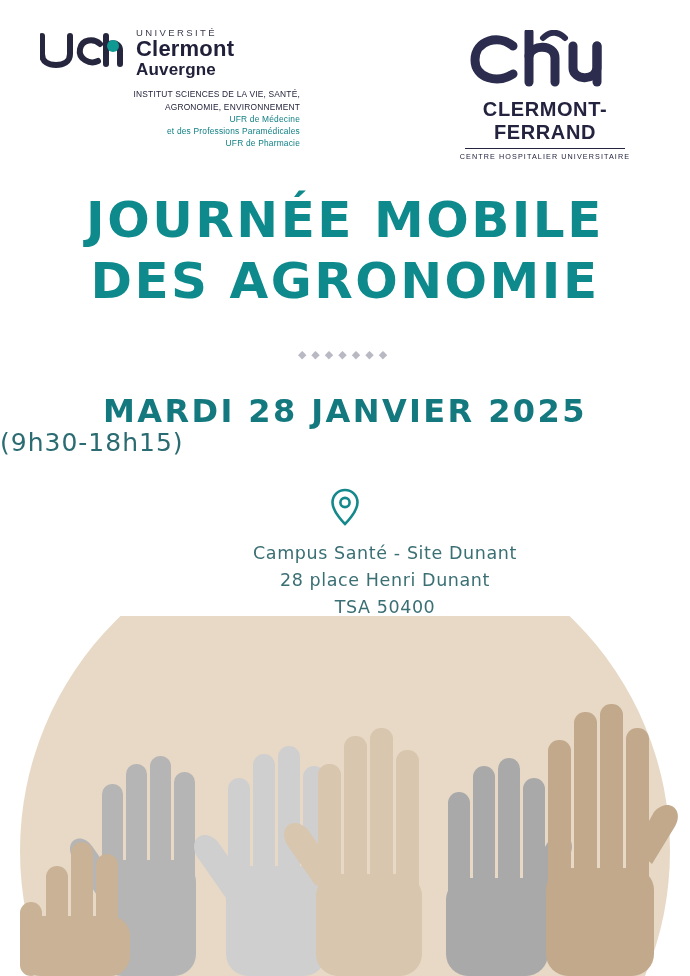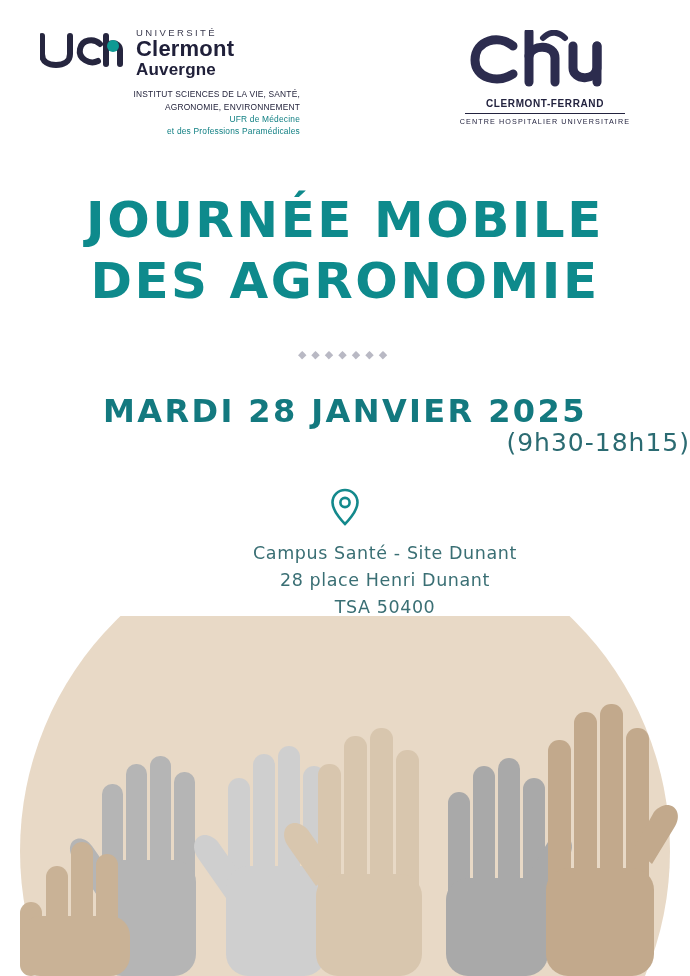--- a/index.html
+++ b/index.html
@@ -93,21 +93,21 @@
     top: 30px;
     width: 210px;
     text-align: center;
   }
   .chu-mark {
     height: 62px;
     position: relative;
   }
   .chu-name {
     margin-top: 6px;
-    font-size: 10px;
+    font-size: 20px;
     font-weight: bold;
     color: #23233f;
     letter-spacing: 0.6px;
   }
   .chu-sub {
     margin-top: 3px;
     font-size: 7.2px;
     color: #23233f;
     letter-spacing: 1.1px;
   }
@@ -156,21 +156,21 @@
     font-family: "DejaVu Sans", sans-serif;
     font-weight: bold;
     font-size: 32px;
     letter-spacing: 2.4px;
   }
   .time-line {
     position: absolute;
     top: 428px;
     left: 0;
     width: 690px;
-    text-align: right;
+    text-align: left;
     color: #2b6b72;
     font-family: "DejaVu Sans", sans-serif;
     font-size: 25px;
     letter-spacing: 1px;
   }
 
   
   .pin {
     position: absolute;
     top: 488px;
@@ -224,20 +224,21 @@
           <div class="uca-universite">UNIVERSITÉ</div>
           <div class="uca-clermont">Clermont</div>
           <div class="uca-auvergne">Auvergne</div>
         </div>
       </div>
       <div class="uca-sub">
         <div>INSTITUT SCIENCES DE LA VIE, SANTÉ,</div>
         <div>AGRONOMIE, ENVIRONNEMENT</div>
         <div class="teal">UFR de Médecine</div>
         <div class="teal">et des Professions Paramédicales</div>
+        <div class="teal">UFR de Pharmacie</div>
       </div>
     </div>
 
     <div class="chu-block">
       <div class="chu-mark">
         <svg width="180" height="62" viewBox="0 0 180 62" xmlns="http://www.w3.org/2000/svg">
 
           <path d="M58 16 C44 4 20 10 20 30 C20 48 42 54 58 44" fill="none" stroke="#2c2c4e" stroke-width="9" stroke-linecap="round"></path>
           <path d="M74 2 L74 52" fill="none" stroke="#2c2c4e" stroke-width="9" stroke-linecap="round"></path>
           <path d="M74 26 C76 14 100 14 100 28 L100 52" fill="none" stroke="#2c2c4e" stroke-width="9" stroke-linecap="round"></path>

